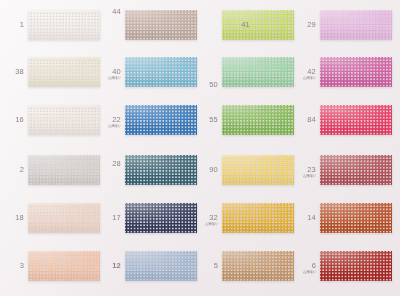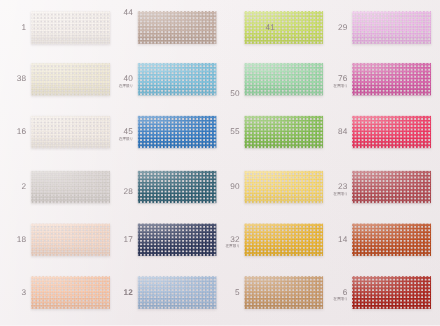--- a/index.html
+++ b/index.html
@@ -153,38 +153,38 @@
         </div>
       </div>
       <div class="label" style="left: 182px; width: 36px; top: 81px;">50</div>
       <div class="shadowwrap" style="left: 320px; top: 57px;">
         <div class="swatch">
           <div class="face" style="background: rgb(212, 91, 164);"></div>
           <div class="tex"></div>
           <div class="sheen"></div>
         </div>
       </div>
-      <div class="label" style="left: 280px; width: 36px; top: 68px;">76</div>
+      <div class="label" style="left: 280px; width: 36px; top: 68px;">42</div>
       <div class="sublabel" style="left: 276px; width: 40px; top: 77px;">在庫限り</div>
       <div class="shadowwrap" style="left: 28px; top: 105px;">
         <div class="swatch">
           <div class="face" style="background: rgb(244, 236, 228);"></div>
           <div class="tex"></div>
           <div class="sheen"></div>
         </div>
       </div>
       <div class="label" style="left: -12px; width: 36px; top: 116px;">16</div>
       <div class="shadowwrap" style="left: 125px; top: 105px;">
         <div class="swatch">
           <div class="face" style="background: rgb(47, 119, 192);"></div>
           <div class="tex"></div>
           <div class="sheen"></div>
         </div>
       </div>
-      <div class="label" style="left: 85px; width: 36px; top: 116px;">45</div>
+      <div class="label" style="left: 85px; width: 36px; top: 116px;">22</div>
       <div class="sublabel" style="left: 81px; width: 40px; top: 125px;">在庫限り</div>
       <div class="shadowwrap" style="left: 222px; top: 105px;">
         <div class="swatch">
           <div class="face" style="background: rgb(127, 188, 78);"></div>
           <div class="tex"></div>
           <div class="sheen"></div>
         </div>
       </div>
       <div class="label" style="left: 182px; width: 36px; top: 116px;">55</div>
       <div class="shadowwrap" style="left: 320px; top: 105px;">
@@ -203,21 +203,21 @@
         </div>
       </div>
       <div class="label" style="left: -12px; width: 36px; top: 166px;">2</div>
       <div class="shadowwrap" style="left: 125px; top: 155px;">
         <div class="swatch">
           <div class="face" style="background: rgb(47, 95, 114);"></div>
           <div class="tex"></div>
           <div class="sheen"></div>
         </div>
       </div>
-      <div class="label" style="left: 85px; width: 36px; top: 170px;">28</div>
+      <div class="label" style="left: 85px; width: 36px; top: 160px;">28</div>
       <div class="shadowwrap" style="left: 222px; top: 155px;">
         <div class="swatch">
           <div class="face" style="background: rgb(245, 212, 106);"></div>
           <div class="tex"></div>
           <div class="sheen"></div>
         </div>
       </div>
       <div class="label" style="left: 182px; width: 36px; top: 166px;">90</div>
       <div class="shadowwrap" style="left: 320px; top: 155px;">
         <div class="swatch">

